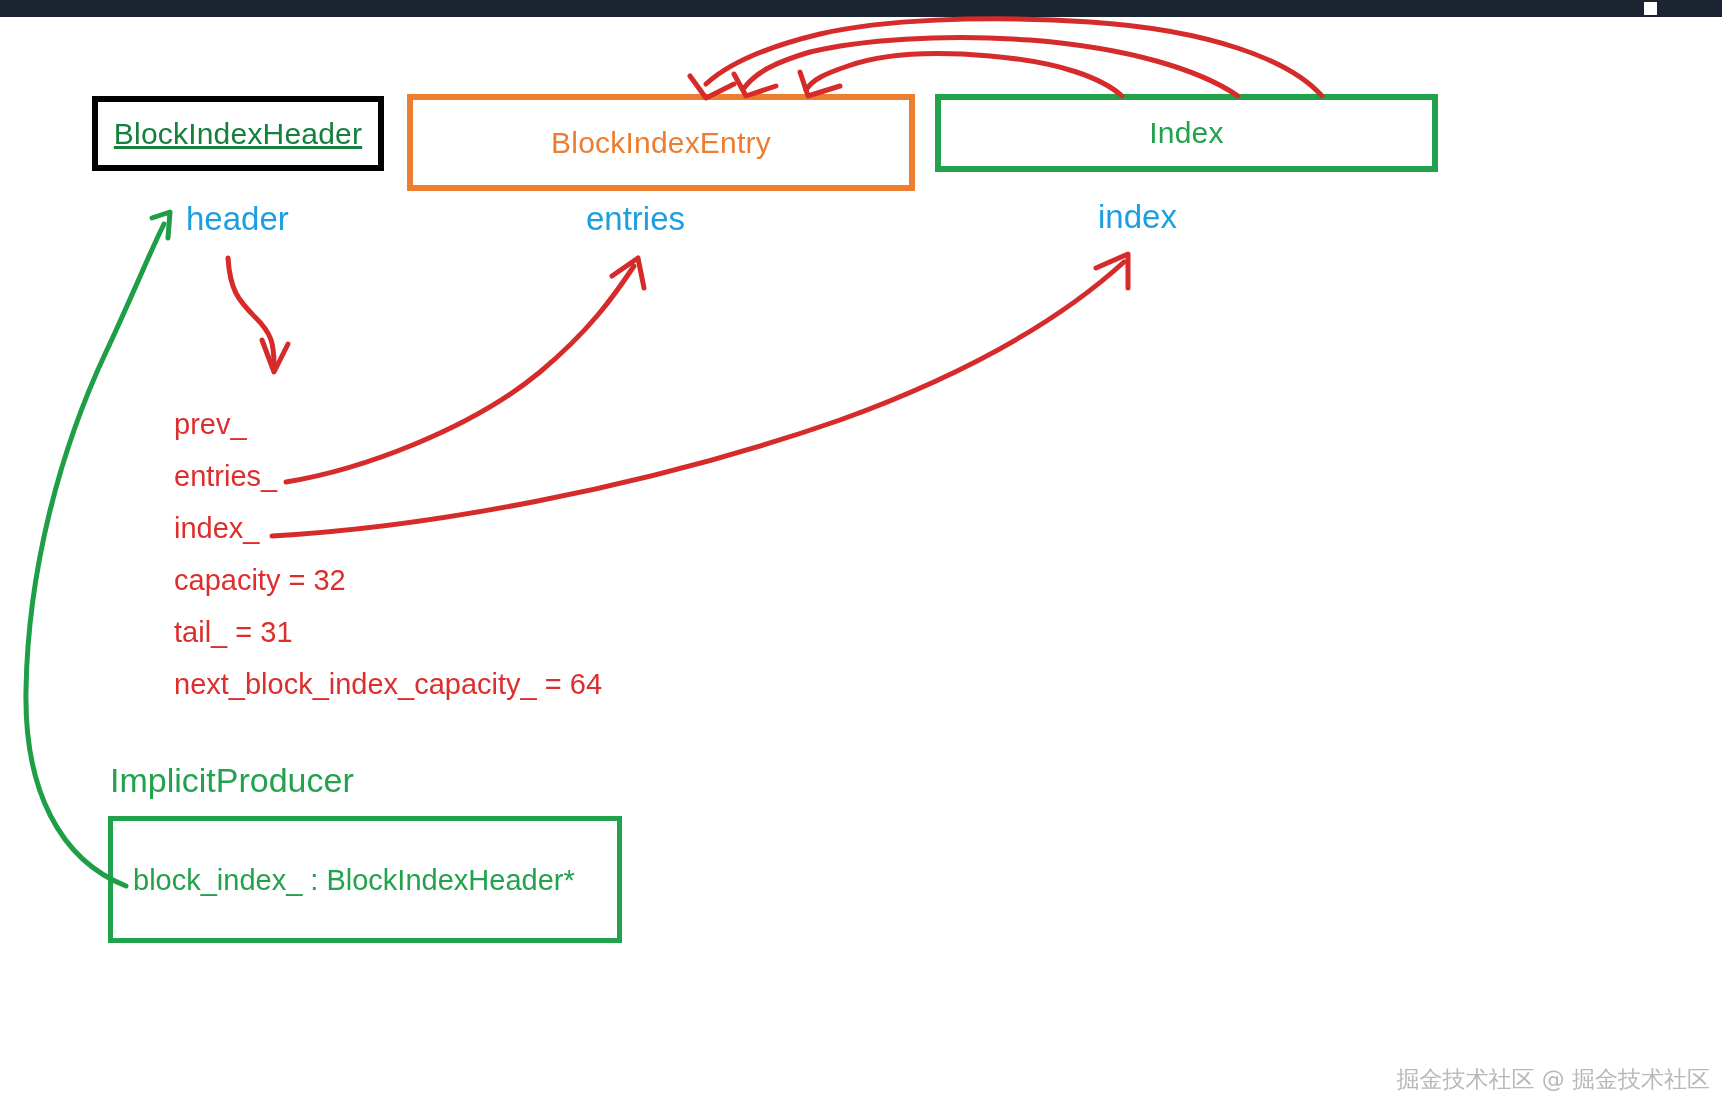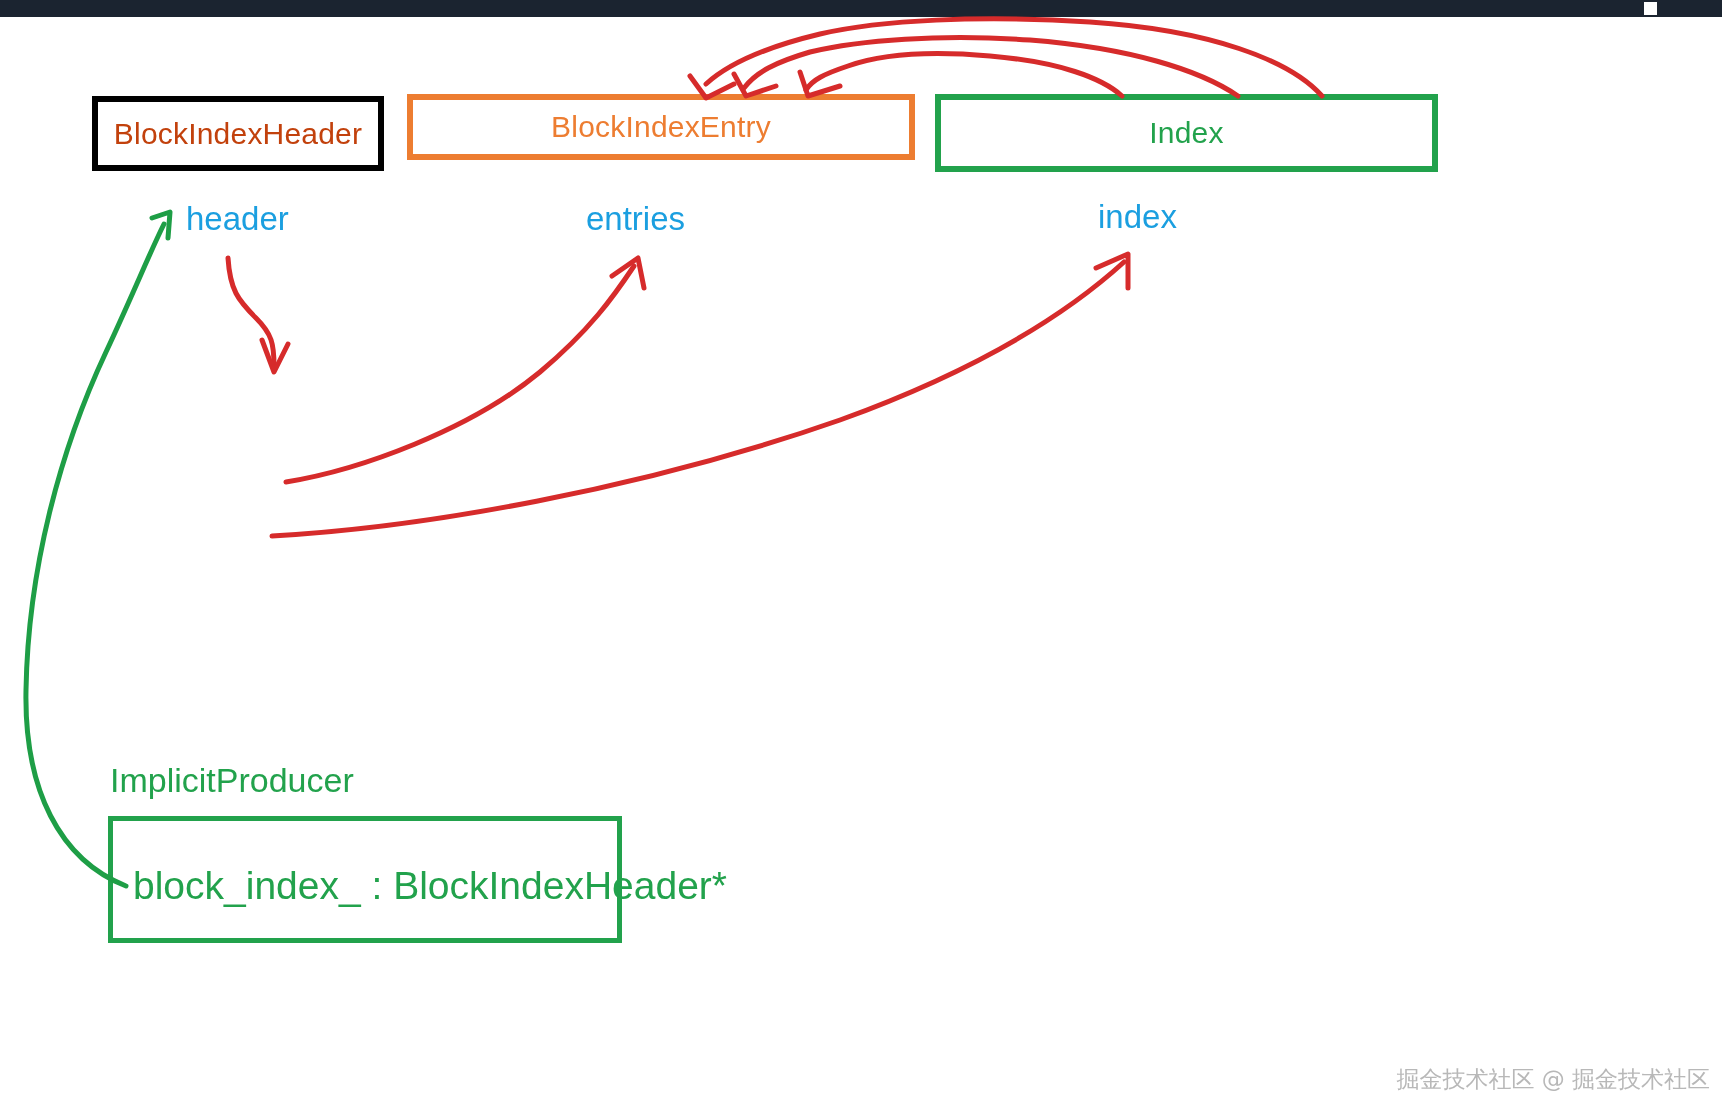--- a/index.html
+++ b/index.html
@@ -41,25 +41,25 @@
   .cbox-label {
     font-size: 30px;
     letter-spacing: 0.2px;
     white-space: nowrap;
   }
   #box-header {
     left: 92px; top: 96px;
     width: 292px; height: 75px;
     border: 6px solid #000000;
   }
-  #box-header .cbox-label { color: #c2410c; }
+  #box-header .cbox-label { color: #15803d; text-decoration: underline; }
 
   #box-entry {
     left: 407px; top: 94px;
-    width: 508px; height: 66px;
+    width: 508px; height: 97px;
     border: 6px solid #ED7D31;
   }
   #box-entry .cbox-label { color: #ED7D31; }
 
   #box-index {
     left: 935px; top: 94px;
     width: 503px; height: 78px;
     border: 6px solid #22A24C;
   }
   #box-index .cbox-label { color: #22A24C; }
@@ -98,21 +98,21 @@
     left: 108px; top: 816px;
     width: 514px; height: 127px;
     box-sizing: border-box;
     border: 5px solid #22A24C;
     background: #ffffff;
   }
   #ip-field {
     position: absolute;
     left: 133px; top: 864px;
     color: #22A24C;
-    font-size: 39px;
+    font-size: 29px;
     white-space: nowrap;
   }
 
   
   #watermark {
     position: absolute;
     right: 12px; bottom: 8px;
     color: #b8b8b8;
     font-size: 23px;
     font-family: "DejaVu Sans", sans-serif;
@@ -147,20 +147,28 @@
   </div>
 
   <div class="cbox" id="box-index">
     <span class="cbox-label">Index</span>
   </div>
 
   <div class="blue-label" id="lbl-header">header</div>
   <div class="blue-label" id="lbl-entries">entries</div>
   <div class="blue-label" id="lbl-index">index</div>
 
+  <div id="member-list">
+    <div class="member">prev_</div>
+    <div class="member">entries_</div>
+    <div class="member">index_</div>
+    <div class="member">capacity = 32</div>
+    <div class="member">tail_ = 31</div>
+    <div class="member">next_block_index_capacity_ = 64</div>
+  </div>
 
   <div id="ip-title">ImplicitProducer</div>
   <div id="ip-box"></div>
   <div id="ip-field">block_index_ : BlockIndexHeader*</div>
 
   <div id="watermark">掘金技术社区 @ 掘金技术社区</div>
 
   <svg id="ink" viewBox="0 0 1722 1103">
 
     <g>

